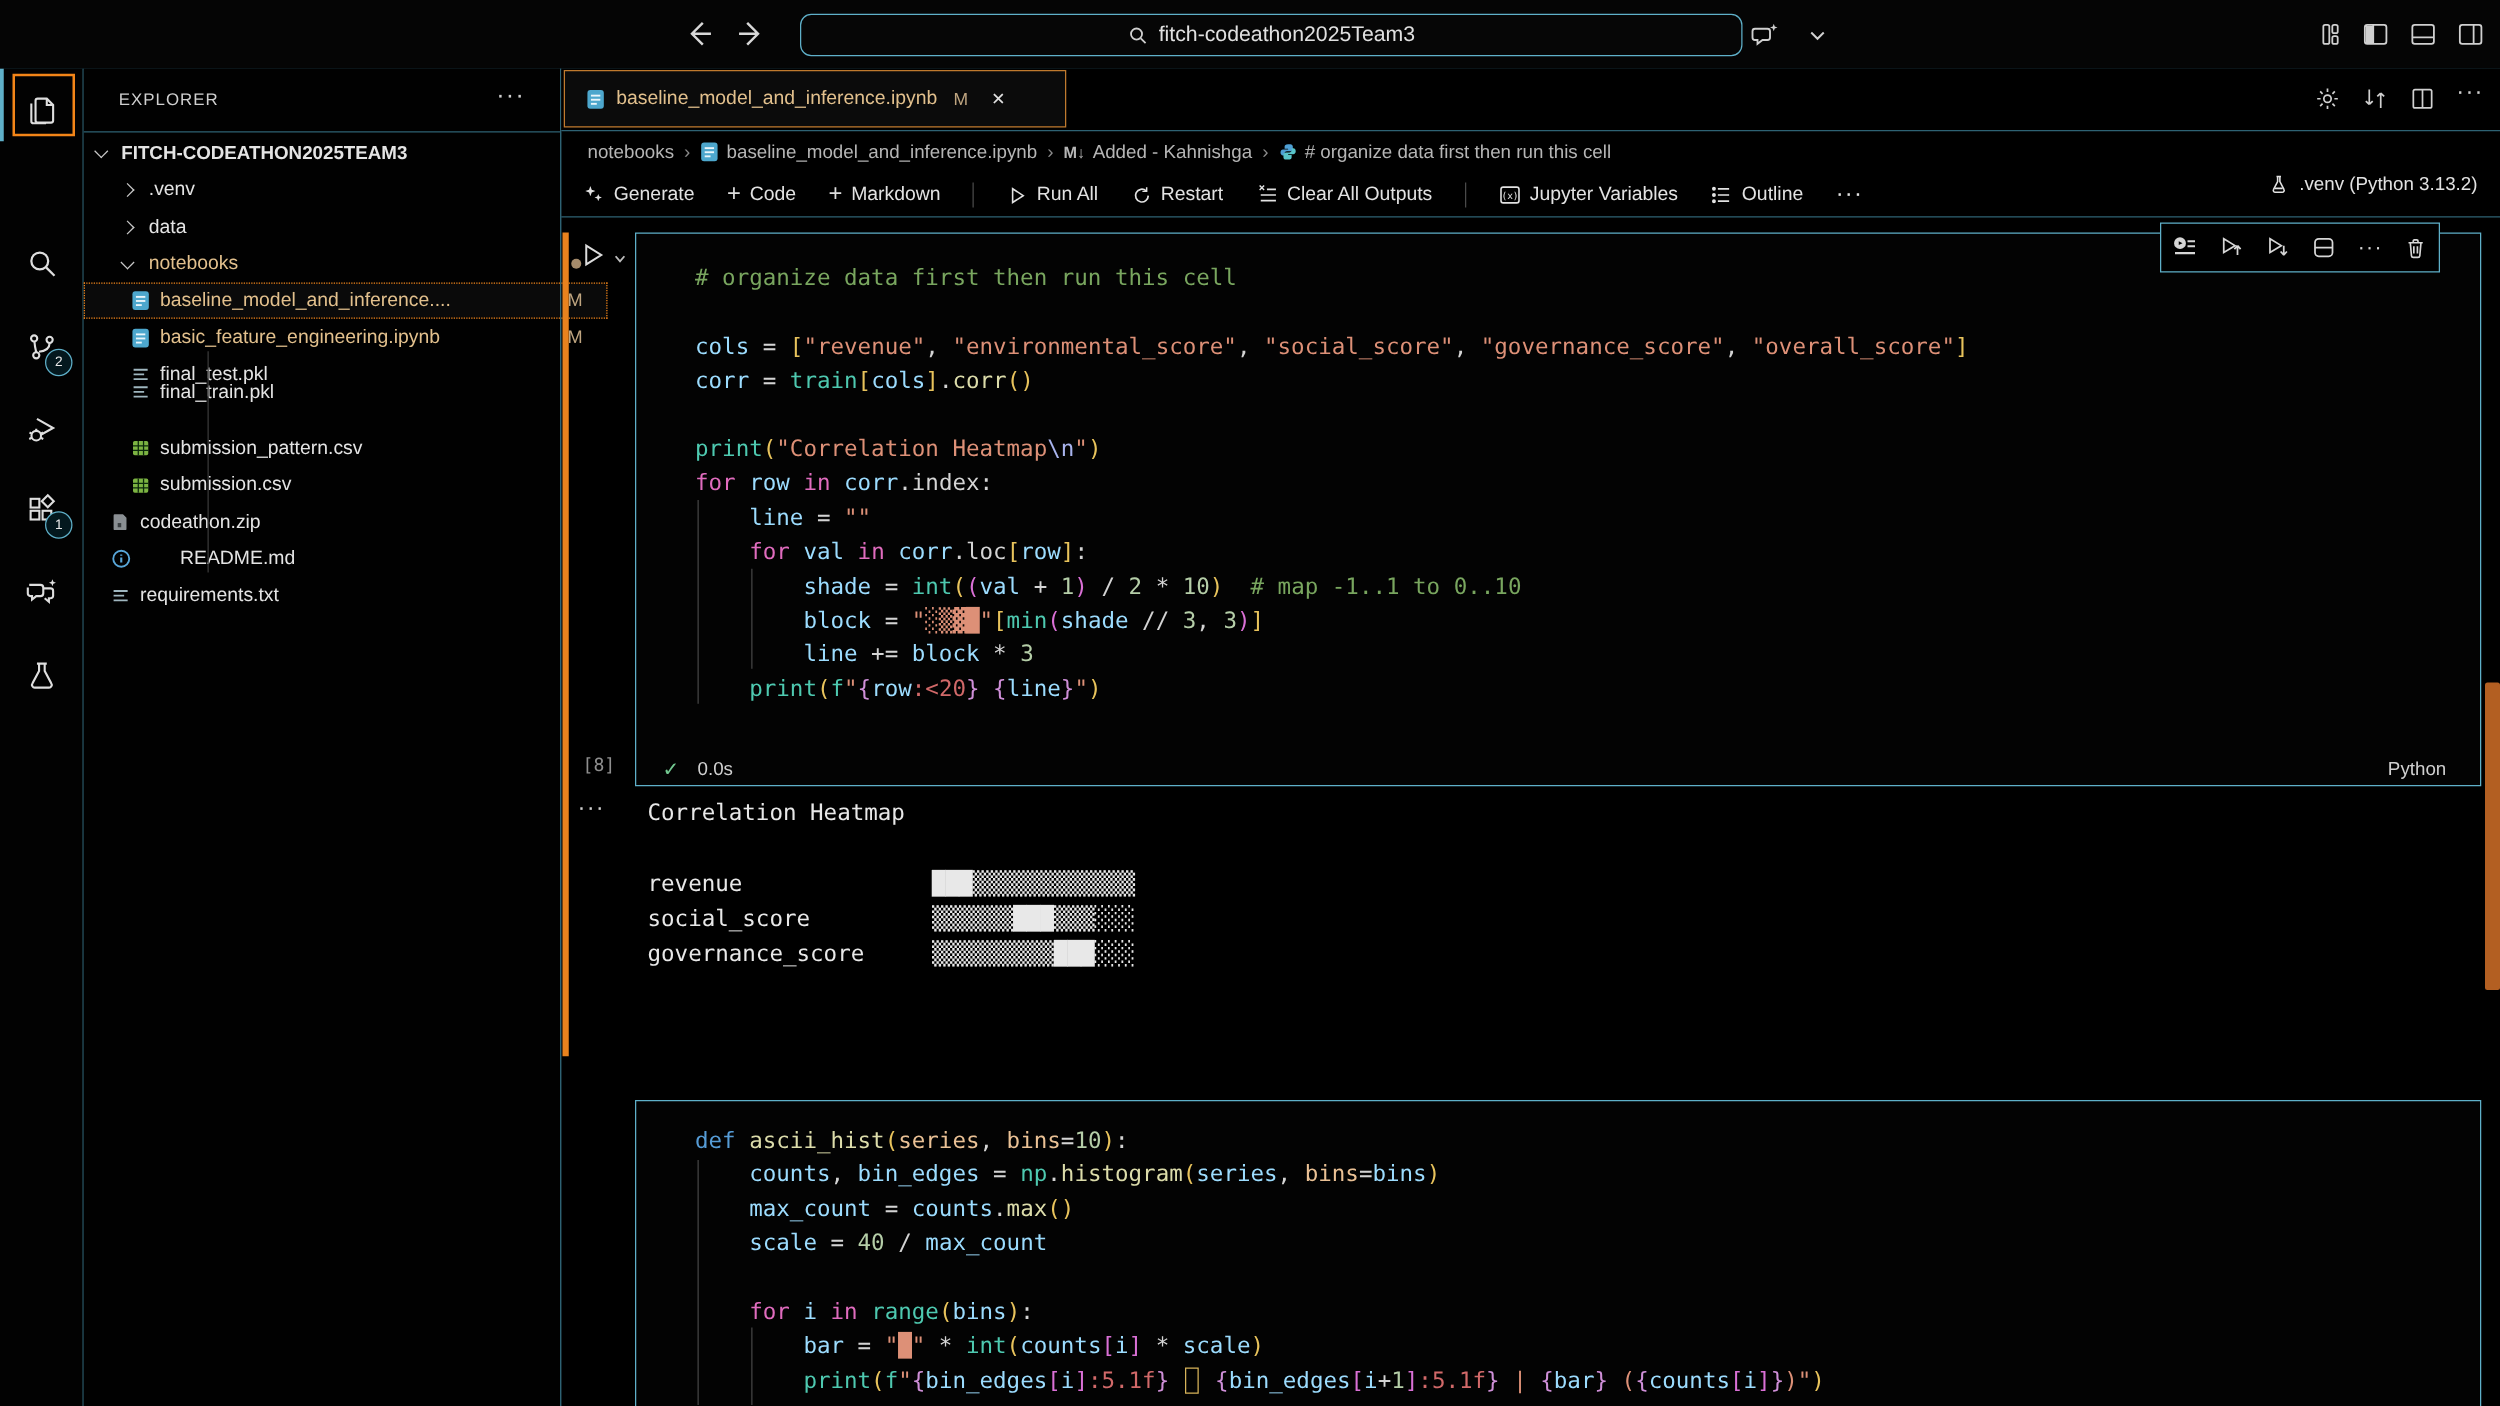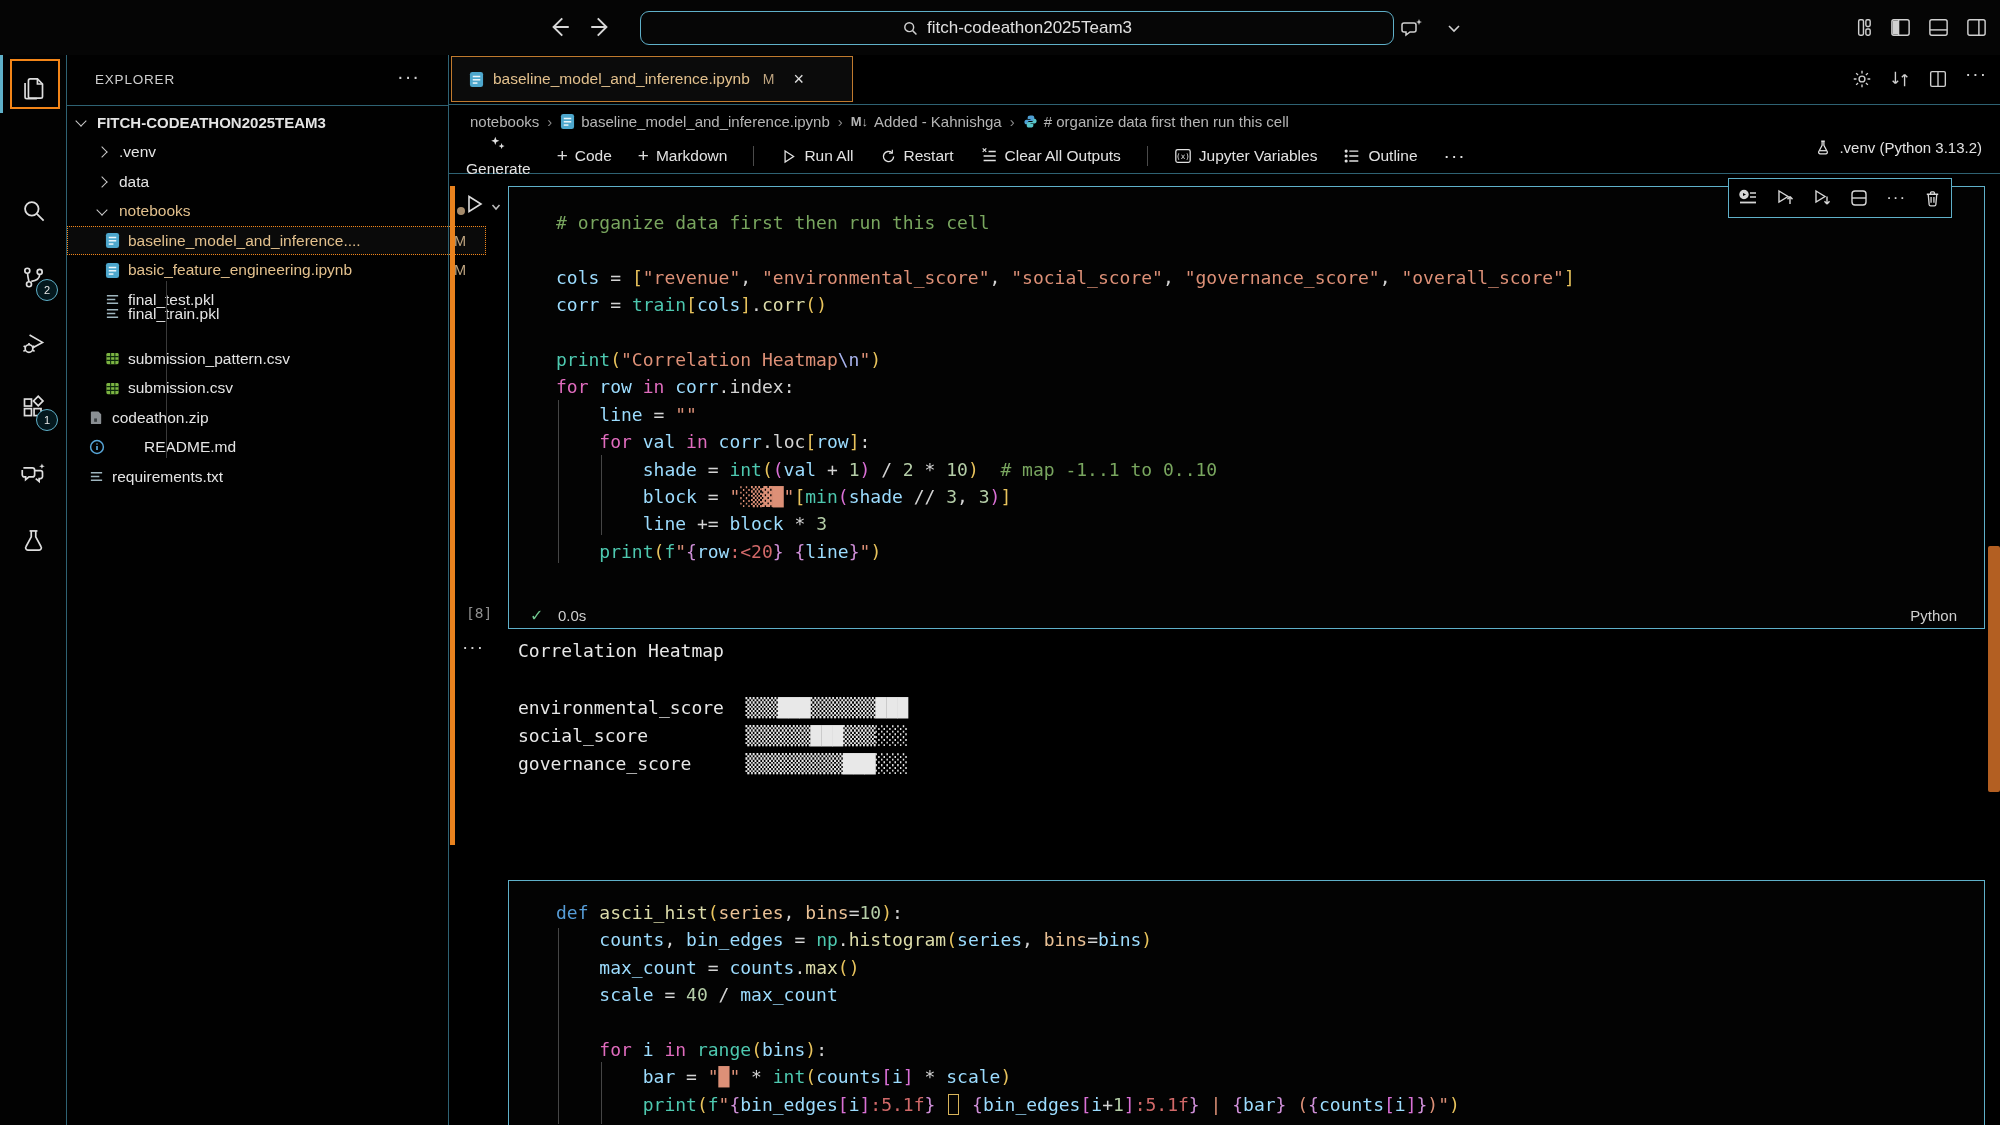--- a/index.html
+++ b/index.html
@@ -43,21 +43,21 @@
   #tab-close{font-size:18px;color:#e0e0e0;margin-left:10px;}
   .tabbar-icon{position:absolute;top:13px;width:22px;height:22px;color:#d0d0d0;}
   #breadcrumbs{position:absolute;left:449px;top:104px;width:1551px;height:35px;display:flex;align-items:center;
                padding-left:21px;box-sizing:border-box;font-size:15px;color:#b5b5b5;gap:8px;}
   .bc-sep{color:#8a8a8a;font-size:15px;}
   .bc-item{display:flex;align-items:center;gap:6px;white-space:nowrap;}
   .bc-md{font-size:13px;color:#b5b5b5;font-weight:bold;}
   #nbtoolbar{position:absolute;left:449px;top:139px;width:1551px;height:34px;border-bottom:1px solid #2e6273;
              display:flex;align-items:center;font-size:15.5px;color:#e2e2e2;gap:0;}
   .nbt-item{display:flex;align-items:center;gap:7px;margin-right:26px;white-space:nowrap;}
-  .nbt-item:first-child{margin-left:17px;flex-direction:column;}
+  .nbt-item:first-child{margin-left:17px;}
   .nbt-div{width:1px;height:20px;background:#4a4a4a;margin-right:26px;}
   .nbt-plus{font-size:19px;color:#dcdcdc;}
   #kernel{position:absolute;right:18px;top:0;height:34px;display:flex;align-items:flex-start;gap:7px;font-size:15px;color:#e2e2e2;}
   
   #cell1-bar{position:absolute;left:450px;top:186px;width:5px;height:659px;background:#e8821e;}
   #run-btn{position:absolute;left:462px;top:192px;width:24px;height:24px;color:#dcdcdc;}
   #run-chev{position:absolute;left:490px;top:201px;}
   .cellbox{position:absolute;left:508px;width:1477px;background:#030303;border:1px solid #5fb0c9;box-sizing:border-box;}
   #cell1{top:186px;height:443px;}
   #cell2{top:880px;height:260px;}
@@ -502,21 +502,21 @@
   </div>
 
   <span id="exec-count">[8]</span>
   <div id="cell1-status">
     <span class="check" style="position:absolute;left:22px;top:6px;font-size:16px;">✓</span>
     <span style="position:absolute;left:50px;top:7px;">0.0s</span>
     <span style="position:absolute;right:28px;top:7px;">Python</span>
   </div>
 
   <span id="output-more">···</span>
-  <div id="output"><div>Correlation Heatmap</div><div> </div><div>environmental_score  ▒▒▒███▒▒▒▒▒▒███</div><div>social_score         ▒▒▒▒▒▒███▒▒▒░░░</div><div>governance_score     ▒▒▒▒▒▒▒▒▒███░░░</div></div>
+  <div id="output"><div>Correlation Heatmap</div><div> </div><div>revenue              ███▒▒▒▒▒▒▒▒▒▒▒▒</div><div>social_score         ▒▒▒▒▒▒███▒▒▒░░░</div><div>governance_score     ▒▒▒▒▒▒▒▒▒███░░░</div></div>
 
   <div id="cell2" class="cellbox">
     <div class="code" style="top:18px;" id="cell2-code"><div class="cl"><span class="tk-dk">def</span><span class="tk-o"> </span><span class="tk-f">ascii_hist</span><span class="tk-b1">(</span><span class="tk-pa">series</span><span class="tk-o">, </span><span class="tk-pa">bins</span><span class="tk-o">=</span><span class="tk-n">10</span><span class="tk-b1">)</span><span class="tk-o">:</span></div><div class="cl"><span class="tk-o">    </span><span class="tk-v">counts</span><span class="tk-o">, </span><span class="tk-v">bin_edges</span><span class="tk-o"> = </span><span class="tk-t">np</span><span class="tk-o">.</span><span class="tk-f">histogram</span><span class="tk-b1">(</span><span class="tk-v">series</span><span class="tk-o">, </span><span class="tk-pa">bins</span><span class="tk-o">=</span><span class="tk-v">bins</span><span class="tk-b1">)</span></div><div class="cl"><span class="tk-o">    </span><span class="tk-v">max_count</span><span class="tk-o"> = </span><span class="tk-v">counts</span><span class="tk-o">.</span><span class="tk-f">max</span><span class="tk-b1">()</span></div><div class="cl"><span class="tk-o">    </span><span class="tk-v">scale</span><span class="tk-o"> = </span><span class="tk-n">40</span><span class="tk-o"> / </span><span class="tk-v">max_count</span></div><div class="cl"></div><div class="cl"><span class="tk-o">    </span><span class="tk-k">for</span><span class="tk-o"> </span><span class="tk-v">i</span><span class="tk-o"> </span><span class="tk-k">in</span><span class="tk-o"> </span><span class="tk-bi">range</span><span class="tk-b1">(</span><span class="tk-v">bins</span><span class="tk-b1">)</span><span class="tk-o">:</span></div><div class="cl"><span class="tk-o">        </span><span class="tk-v">bar</span><span class="tk-o"> = </span><span class="tk-s">"█"</span><span class="tk-o"> * </span><span class="tk-bi">int</span><span class="tk-b1">(</span><span class="tk-v">counts</span><span class="tk-b2">[</span><span class="tk-v">i</span><span class="tk-b2">]</span><span class="tk-o"> * </span><span class="tk-v">scale</span><span class="tk-b1">)</span></div><div class="cl"><span class="tk-o">        </span><span class="tk-bi">print</span><span class="tk-b1">(</span><span class="tk-t">f</span><span class="tk-s">"</span><span class="tk-fb">{</span><span class="tk-v">bin_edges</span><span class="tk-b2">[</span><span class="tk-v">i</span><span class="tk-b2">]</span><span class="tk-fm">:5.1f</span><span class="tk-fb">}</span><span class="tk-s"> </span><span class="tk-bx">–</span><span class="tk-s"> </span><span class="tk-fb">{</span><span class="tk-v">bin_edges</span><span class="tk-b2">[</span><span class="tk-v">i</span><span class="tk-o">+</span><span class="tk-n">1</span><span class="tk-b2">]</span><span class="tk-fm">:5.1f</span><span class="tk-fb">}</span><span class="tk-s"> | </span><span class="tk-fb">{</span><span class="tk-v">bar</span><span class="tk-fb">}</span><span class="tk-s"> (</span><span class="tk-fb">{</span><span class="tk-v">counts</span><span class="tk-b2">[</span><span class="tk-v">i</span><span class="tk-b2">]</span><span class="tk-fb">}</span><span class="tk-s">)"</span><span class="tk-b1">)</span></div></div>
   </div>
   <div class="indent-guide" style="left:558px;top:928px;height:196px;"></div>
   <div class="indent-guide" style="left:601px;top:1062px;height:62px;"></div>
 
   <div id="scroll-thumb"></div>
 </div>
 

